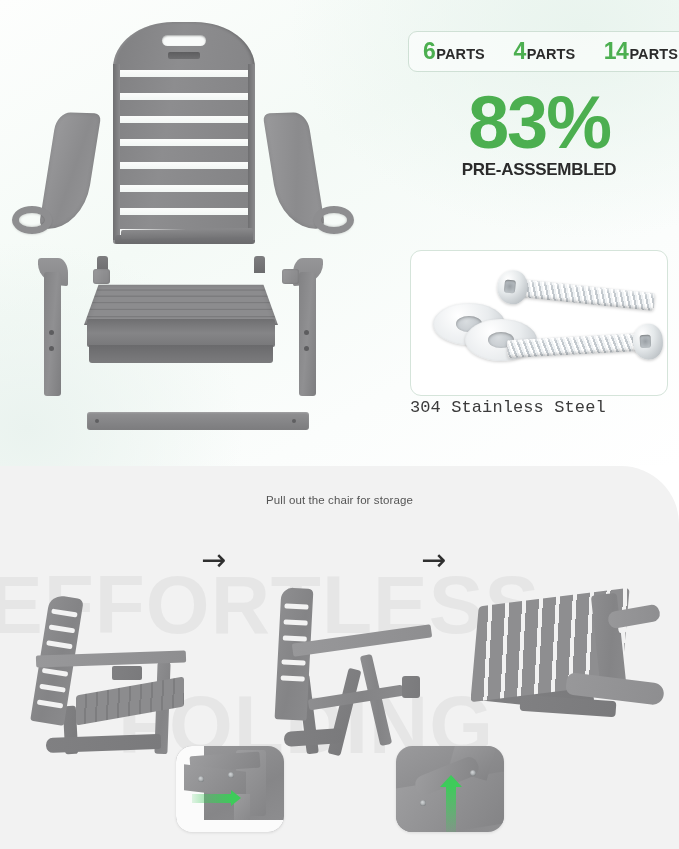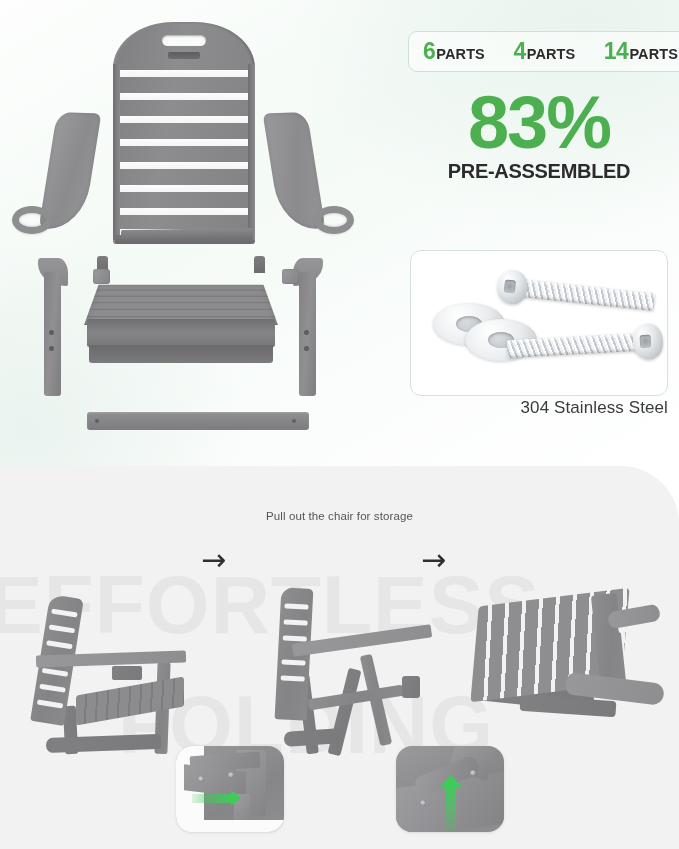--- a/index.html
+++ b/index.html
@@ -179,21 +179,21 @@
     letter-spacing: .1px; margin-left: 1px;
   }
 
   
   #pct-wrap { position: absolute; left: 408px; top: 88px; width: 262px; text-align: center; }
   #pct {
     font-size: 74px; font-weight: bold; color: #4caf50;
     letter-spacing: -2px; line-height: 0.95;
   }
   #pct-sub {
-    font-size: 20px; font-weight: bold; color: #2b2b2b;
+    font-size: 17px; font-weight: bold; color: #2b2b2b;
     letter-spacing: -.3px; margin-top: 2px;
   }
 
   
   #hw-card {
     position: absolute; left: 410px; top: 250px; width: 258px; height: 146px;
     background: #fff; border: 1px solid #d5e4da; border-radius: 11px;
     overflow: hidden;
   }
   #hw-card .washer {
@@ -235,21 +235,21 @@
   }
   #bolt1 { left: 86px; top: 26px; width: 160px; height: 34px; transform: rotate(6deg); }
   #bolt1 .head { left: 0; top: 0; width: 30px; height: 34px; }
   #bolt1 .shank { left: 24px; top: 8px; width: 134px; height: 18px; }
   #bolt2 { left: 96px; top: 76px; width: 156px; height: 36px; transform: rotate(-3deg); }
   #bolt2 .head { right: 0; top: 0; width: 30px; height: 36px; }
   #bolt2 .shank { left: 0; top: 9px; width: 132px; height: 18px; }
 
   #hw-caption {
     position: absolute; left: 410px; top: 398px; width: 258px;
-    text-align: right; font-size: 17px; color: #3b3b3b; letter-spacing: .1px;
+    text-align: left; font-size: 17px; color: #3b3b3b; letter-spacing: .1px; font-family: Liberation Mono, monospace;
   }
 
   
   #bottom-section {
     position: absolute; left: 0; top: 466px; width: 679px; height: 383px;
     background: #f2f2f2;
     border-top-right-radius: 58px;
   }
   #watermark {
     position: absolute; left: 0; top: 0; width: 679px; height: 383px;
@@ -260,21 +260,21 @@
     color: #e6e6e6; letter-spacing: 1px; white-space: nowrap;
   }
   #wm1 { left: -12px; top: 92px; }
   #wm2 { left: 118px; top: 212px; }
 
   #fold-title {
     position: absolute; left: 0; top: 8px; width: 679px; text-align: center;
     font-size: 28px; font-weight: bold; color: #4cb05a; letter-spacing: -.3px;
   }
   #fold-sub {
-    position: absolute; left: 0; top: 44px; width: 679px; text-align: center;
+    position: absolute; left: 0; top: 28px; width: 679px; text-align: center;
     font-size: 11.5px; color: #555; letter-spacing: .1px;
   }
 
   
   #fold-row {
     position: absolute; left: 0; top: 62px; width: 679px; height: 160px;
   }
   .arrow-step {
     position: absolute; font-size: 30px; color: #2f2f2f; line-height: 1;
     font-family: "DejaVu Sans", sans-serif;

